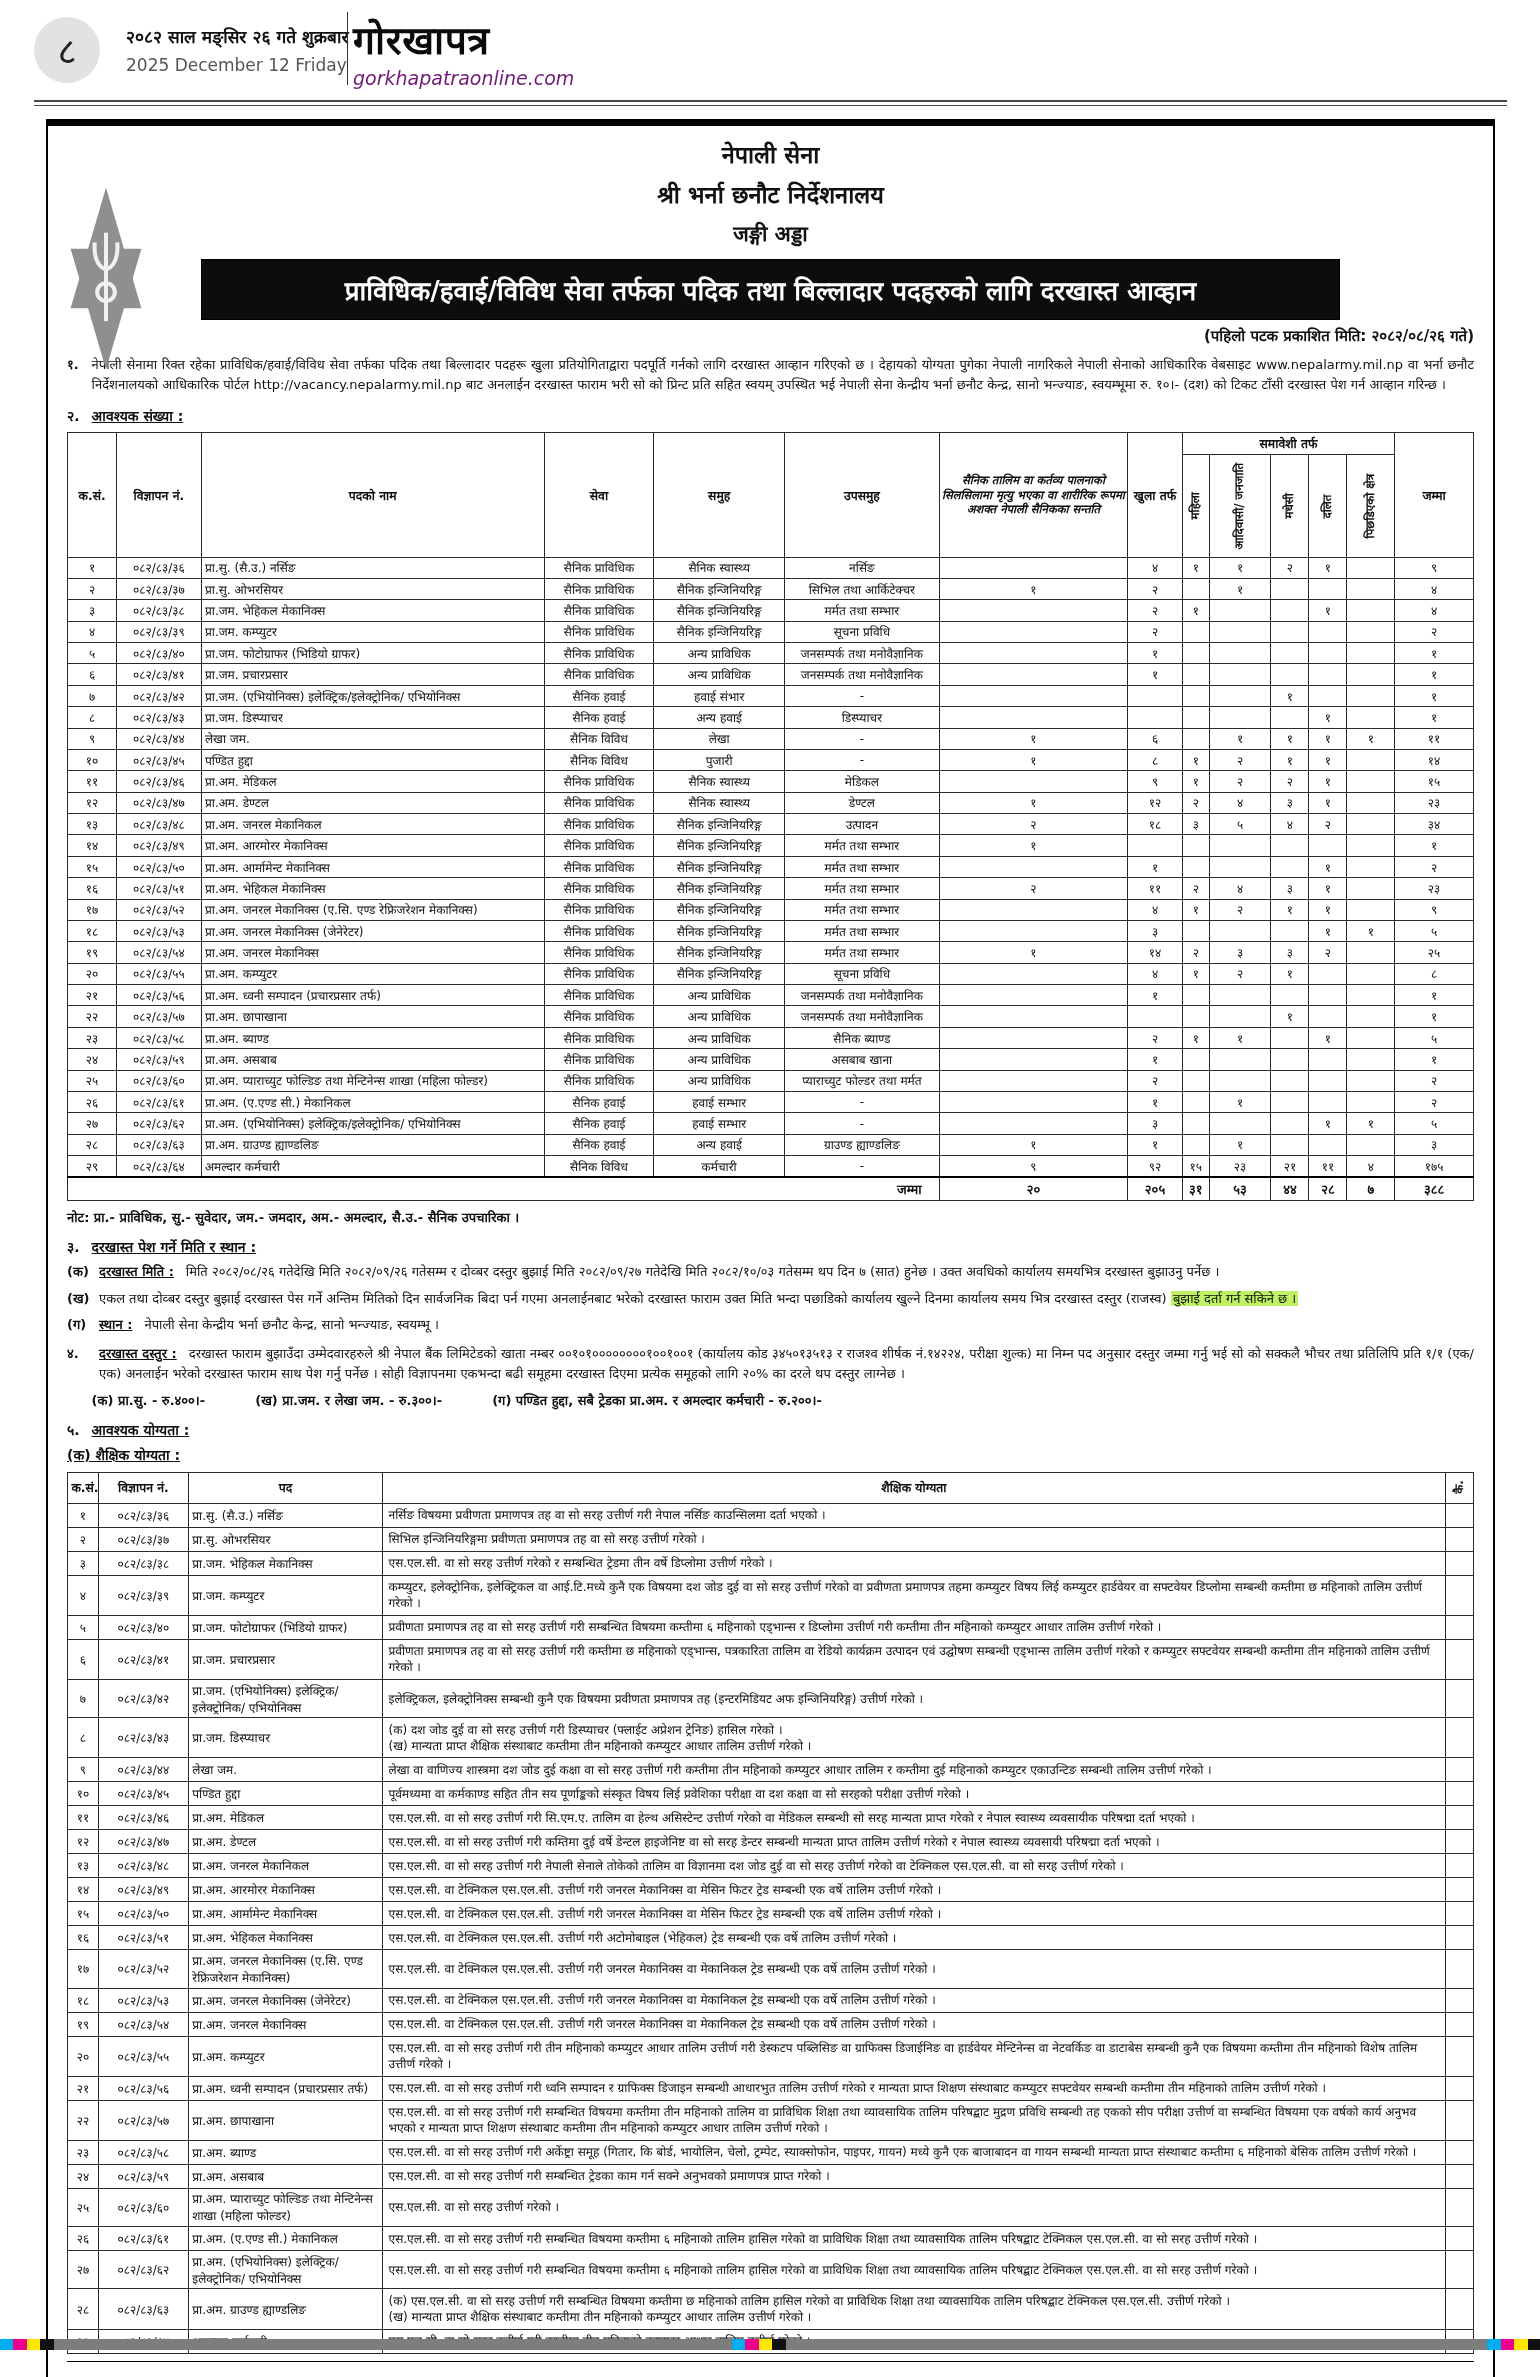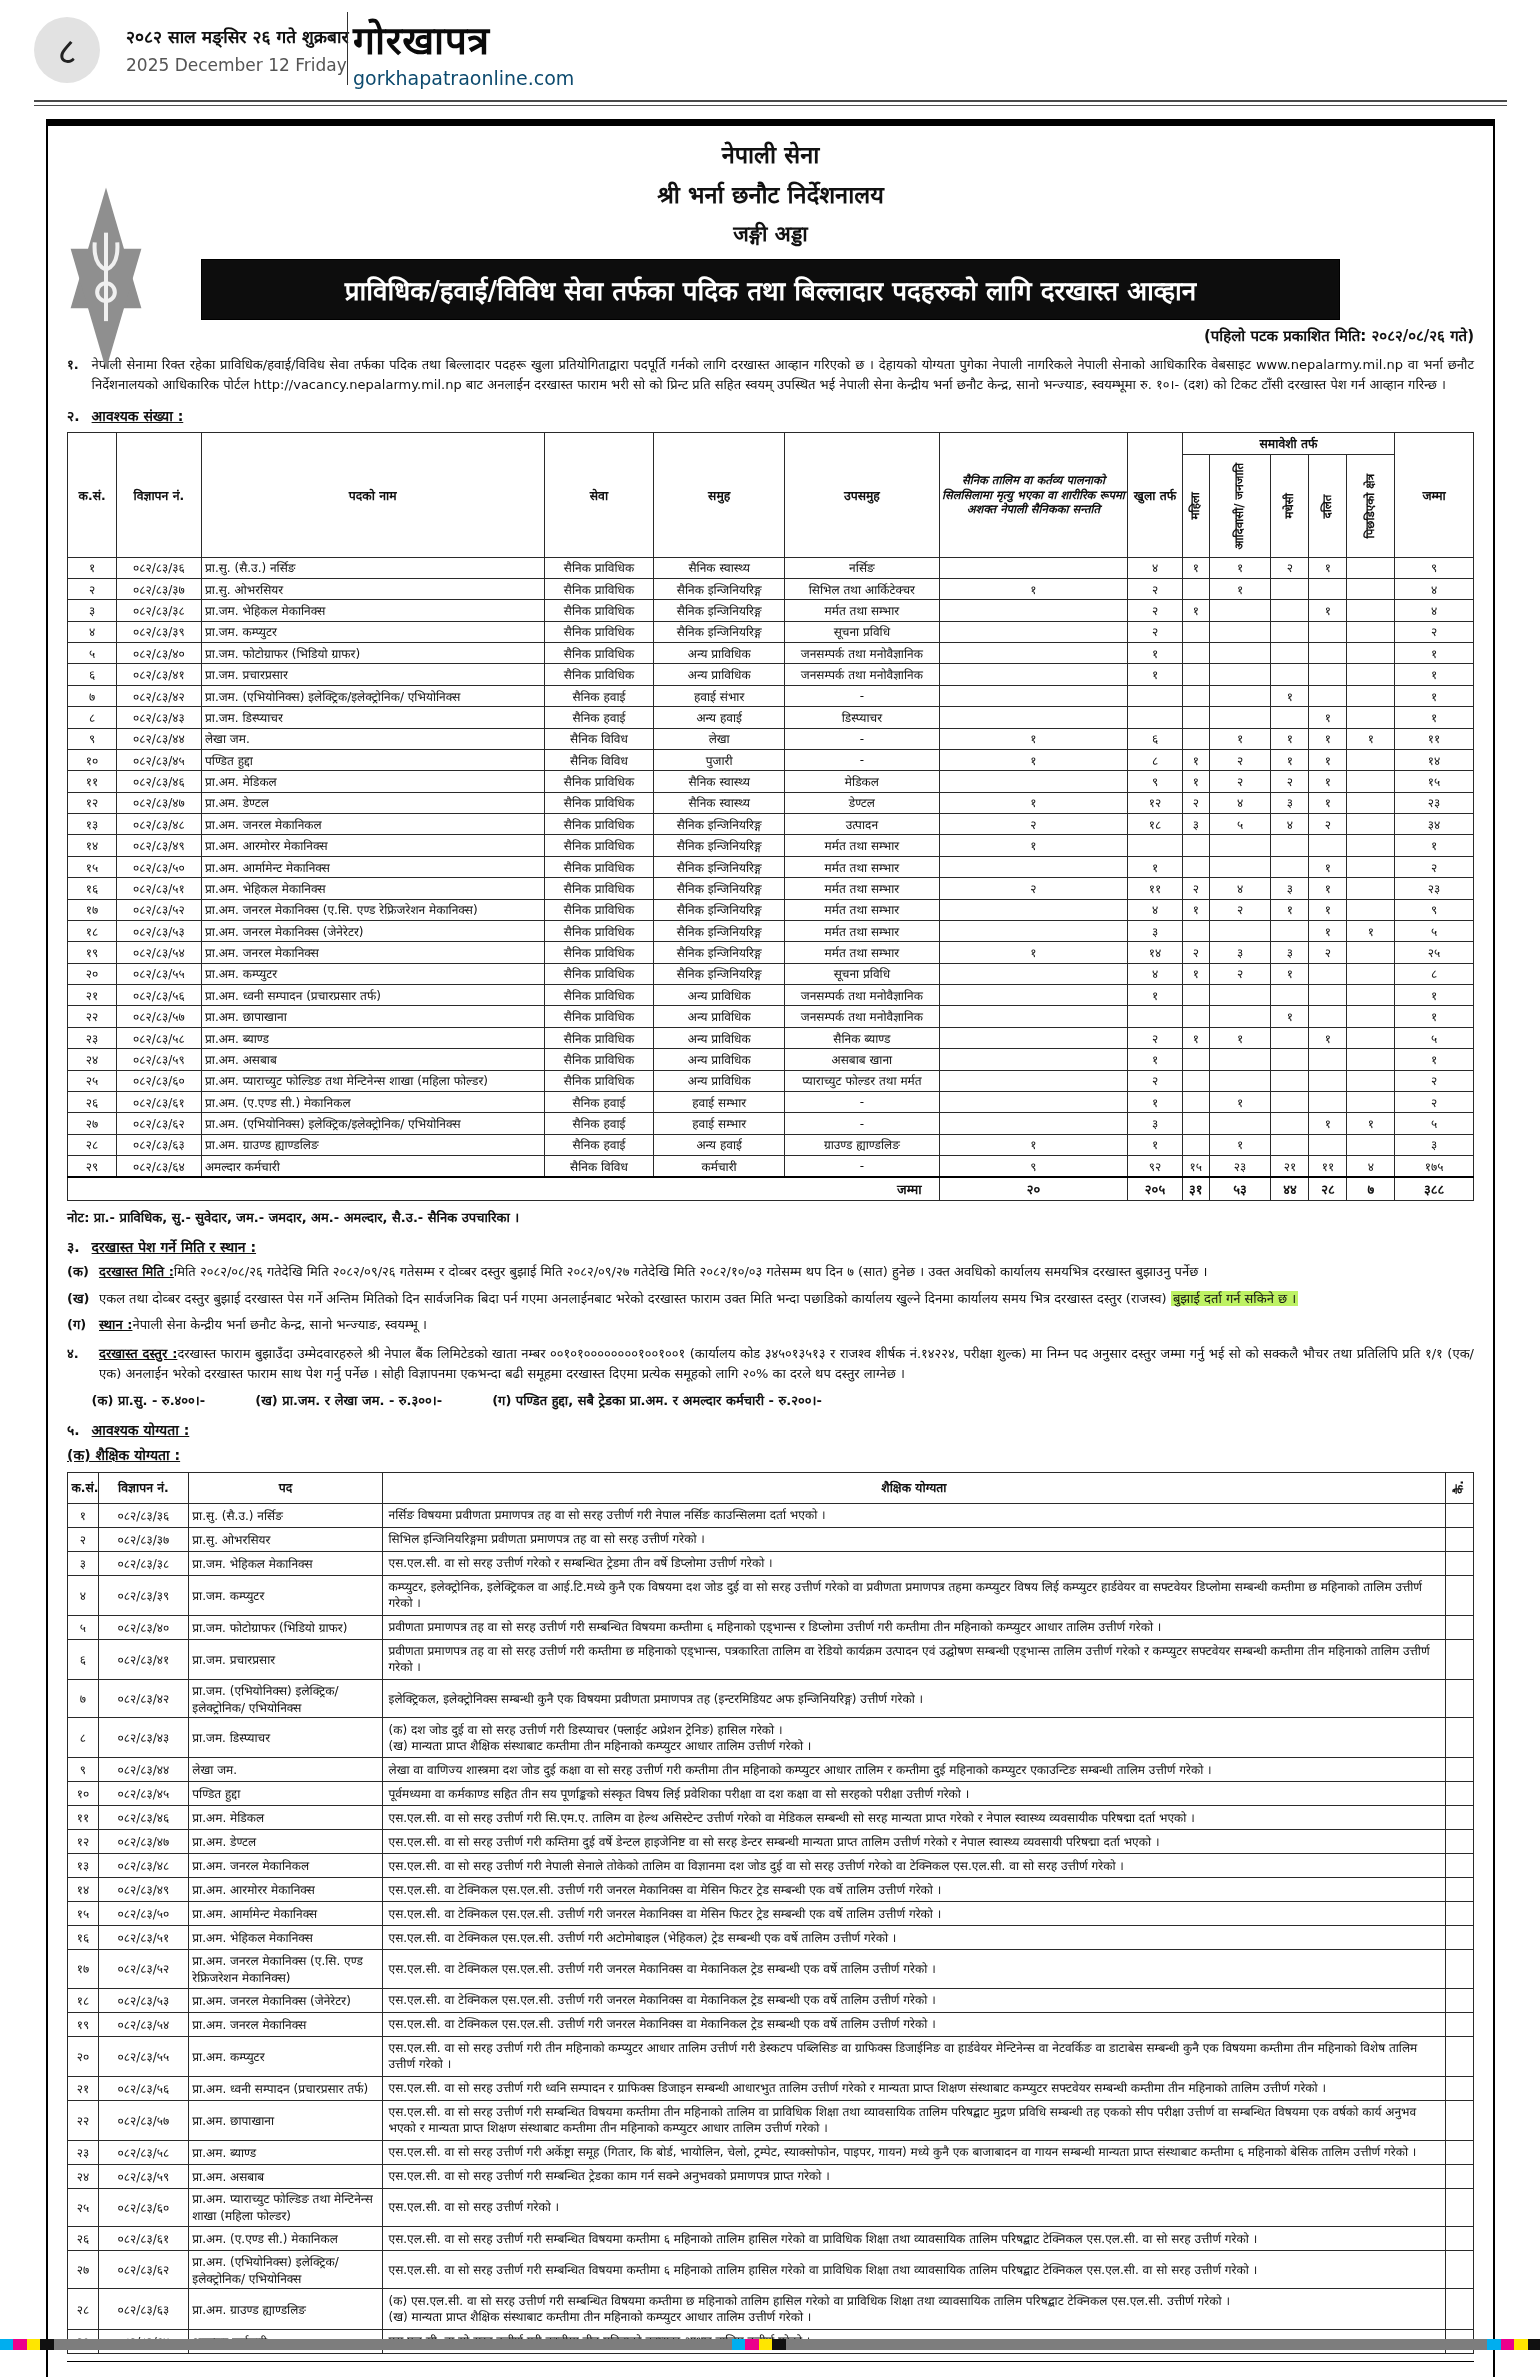--- a/index.html
+++ b/index.html
@@ -10,21 +10,21 @@
   .news-header{position:absolute;top:12.3px;left:34px;right:34px;height:78px;}
   .page-circle{position:absolute;left:0;top:4.5px;width:66px;height:66px;border-radius:50%;
     background:#e2e2e2;display:flex;align-items:center;justify-content:center;
     font-size:37px;color:#222;font-family:"DejaVu Serif",serif;}
   .date-block{position:absolute;left:92px;top:12.3px;}
   .date-np{font-size:17.3px;font-weight:bold;color:#111;}
   .date-en{font-size:17px;color:#555;margin-top:7.8px;}
   .head-divider{position:absolute;left:313px;top:0;width:1.1px;height:73px;background:#333;}
   .masthead-block{position:absolute;left:319px;top:0;}
   .masthead{font-size:39px;font-weight:bold;color:#0a0a0a;font-family:"DejaVu Serif",serif;letter-spacing:0.6px;}
-  .site{font-size:19px;color:#0c4a6e;margin-top:2.2px;}
+  .site{font-size:19px;color:#701a75;margin-top:2.2px;font-style:italic;}
   .head-rule{position:absolute;top:100px;left:34px;right:34px;border-top:2.2px solid #4a4a4a;border-bottom:1.1px solid #4a4a4a;height:3.4px;}
 
   
   .notice-box{position:absolute;top:119px;left:46px;width:1449px;box-sizing:border-box;
     border:2.8px solid #000;border-top-width:7.3px;border-bottom-width:7.3px;
     padding:9px 19px 7.8px 19px;background:#fff;}
   .crest{position:absolute;left:15.7px;top:60px;width:84px;height:185px;}
   .org-lines{text-align:center;margin-top:3.4px;}
   .org1{font-size:23.5px;font-weight:bold;}
   .org2{font-size:23.5px;font-weight:bold;margin-top:7.8px;}
@@ -51,21 +51,21 @@
   .vert{writing-mode:vertical-rl;transform:rotate(180deg);height:94px;padding:2.2px 1.1px;
     font-size:11.7px;white-space:normal;line-height:1.15;margin:0 auto;}
   .santati-th{font-size:11.5px;line-height:1.3;padding:2.2px;font-style:italic;}
   td.qual{text-align:left;white-space:pre-line;line-height:1.35;font-size:12px;padding:3.4px 5.6px;}
   tr.total-row td{font-weight:bold;font-size:13px;border-top:2.2px solid #000;}
   .tbl-note{font-size:13px;font-weight:bold;margin-top:6.7px;}
 
   .fees-line{display:flex;gap:50px;margin-top:7.8px;margin-left:24.6px;font-size:13px;font-weight:bold;}
   .sub-item{display:flex;margin-top:6.7px;font-size:13px;line-height:1.5;text-align:justify;}
   .sub-item .lbl{flex:0 0 32px;font-weight:bold;}
-  .sub-item .key{font-weight:bold;text-decoration:underline;margin-right:0;white-space:nowrap;}
+  .sub-item .key{font-weight:bold;text-decoration:underline;margin-right:12px;white-space:nowrap;}
 
   
   .foot-row{display:flex;align-items:center;justify-content:space-between;
     border-top:1.7px solid #000;margin-top:7.8px;padding-top:9px;padding-bottom:3.4px;}
 
   
   .colorbar{position:absolute;left:0;right:0;bottom:27px;height:11.2px;background:#7d7d7d;}
   .cmyk{position:absolute;top:0;height:11.2px;display:flex;}
   .cmyk div{width:13.4px;height:11.2px;}
   .c-c{background:#00aeef;} .c-m{background:#ec008c;} .c-y{background:#ffe600;} .c-k{background:#111;}

